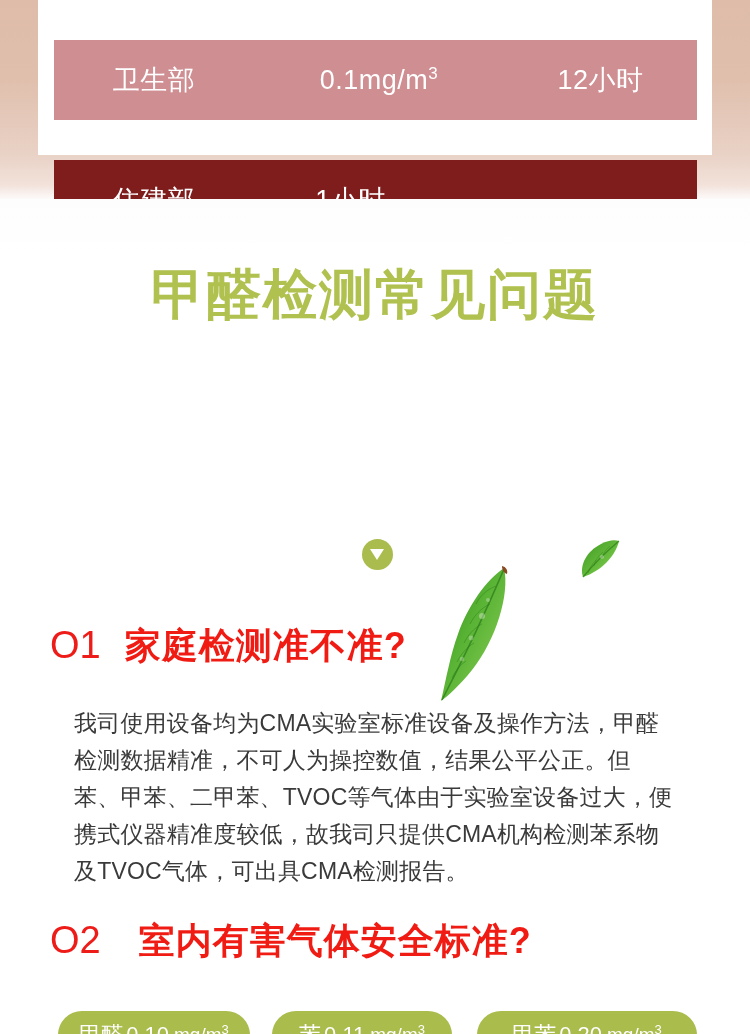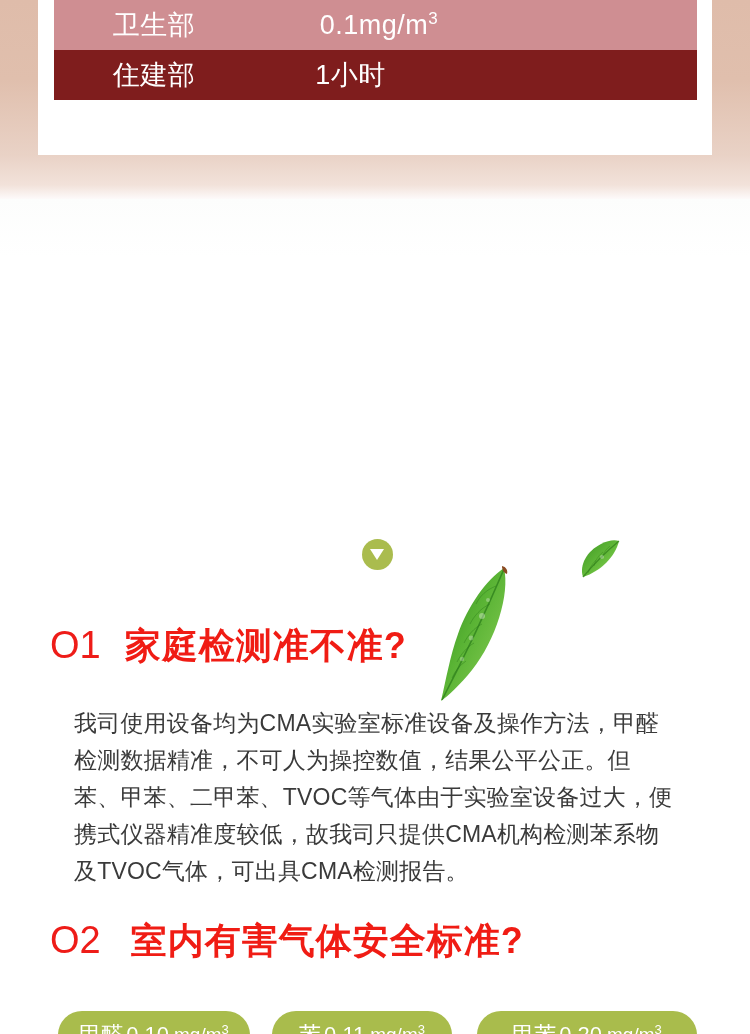--- a/index.html
+++ b/index.html
@@ -39,22 +39,23 @@
     box-sizing: border-box;
   }
   .table-inner {
     position: absolute;
     left: 16px; top: 14px;
     width: 643px; height: 124px;
   }
   .t-row {
     display: flex;
     align-items: center;
-    height: 50px;
+    height: 80px;
     box-sizing: border-box;
+    margin-top: 40px;
   }
   .t-row.pink  { background: #cf8e92; }
   .t-row.olive { background: #7f1d1d; }
   .t-cell {
     color: #ffffff;
     font-size: 27px;
     font-weight: 400;
     text-align: center;
     letter-spacing: 0.5px;
     white-space: nowrap;
@@ -130,21 +131,21 @@
   }
   .qtxt {
     font-size: 36px;
     font-weight: bold;
     color: #f01c14;
     letter-spacing: 1px;
   }
   .q1 { top: 423px; }
   .q1 .qtxt { margin-left: 24px; }
   .q2 { top: 718px; gap: 22px; }
-  .q2 .qtxt { margin-left: 8px; }
+  .q2 .qtxt { margin-left: 16px; }
 
   
   .qbody {
     position: absolute;
     left: 74px; top: 506px;
     width: 600px;
     font-size: 23px;
     line-height: 37px;
     color: #3a3a3a;
     text-align: left;
@@ -191,33 +192,35 @@
 
 <div id="page">
 
   <div class="top-band">
     <div class="table-frame">
       <div class="table-inner">
 
         <div class="t-row pink">
           <div class="t-cell t-c1">卫生部</div>
           <div class="t-cell t-c2"><span>0.1mg/m</span><sup>3</sup></div>
+          <div class="t-cell t-c3">12小时</div>
         </div>
 
         <div class="t-row olive">
           <div class="t-cell t-c1">住建部</div>
           <div class="t-cell t-c3">1小时</div>
         </div>
 
       </div>
     </div>
   </div>
 
   <div class="main">
 
+    <div class="sec-title">甲醛检测常见问题</div>
 
     <div class="title-arrow">
         <i></i>
       </div>
 
     <svg class="leaf leaf-big" viewBox="0 0 78 140" xmlns="http://www.w3.org/2000/svg">
       <defs>
         <linearGradient id="lgBig" x1="0" y1="0" x2="1" y2="1">
           <stop offset="0%" stop-color="#2f8a1e"></stop>
           <stop offset="45%" stop-color="#59b334"></stop>

